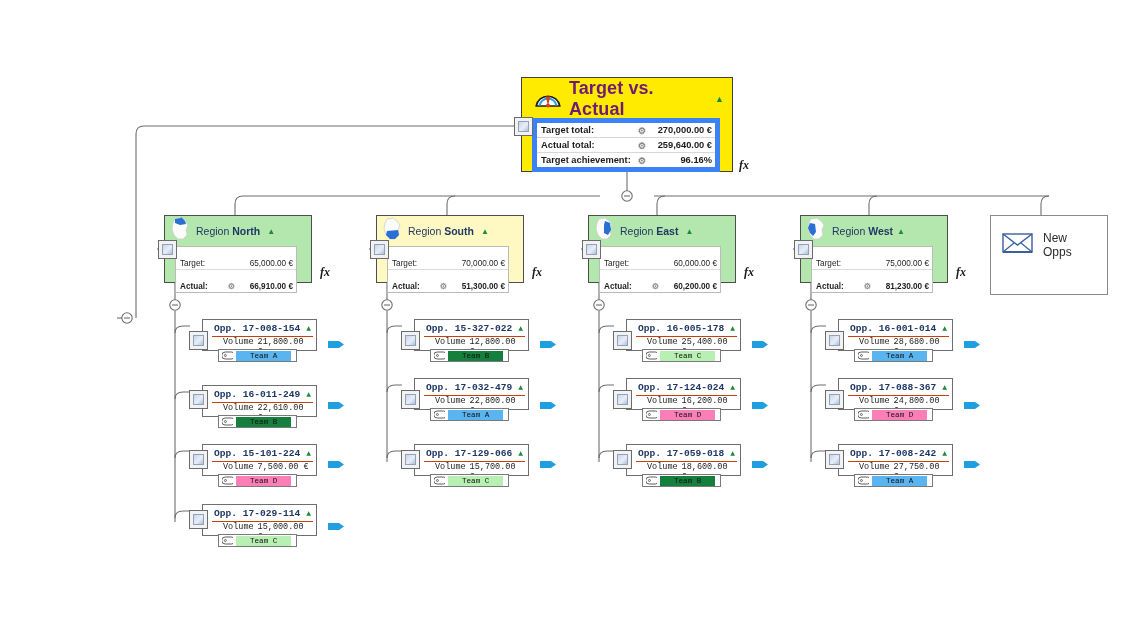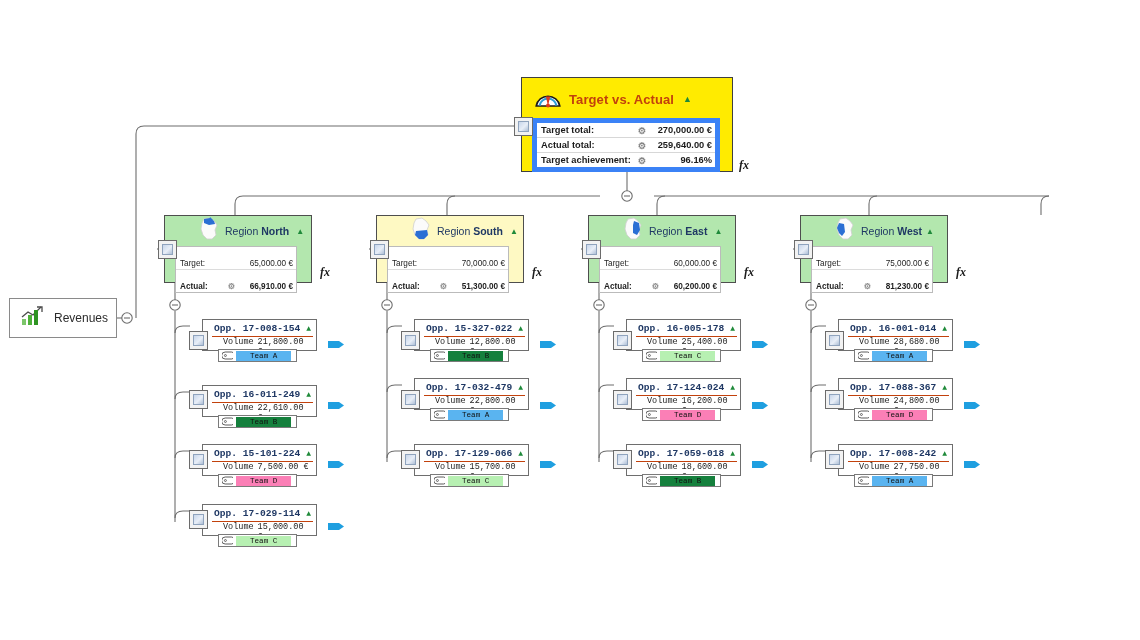--- a/index.html
+++ b/index.html
@@ -29,21 +29,21 @@
     left: 521px; top: 77px; width: 212px; height: 95px;
     background: #ffeb00;
     border: 1px solid #3f3f3f;
   }
   .kpi-title {
     display: flex; align-items: center; gap: 7px;
     padding: 6px 8px 3px 12px;
     height: 30px;
   }
   .kpi-title-text {
-    font-size: 13px; font-weight: bold; color: #c2410c;
+    font-size: 18px; font-weight: bold; color: #701a75;
     letter-spacing: .1px;
   }
   .kpi-rows {
     margin: 1px 12px 0 10px;
     background: #ffffff;
     border: 5px solid #3b82f6;
   }
   .kpi-row {
     display: flex; align-items: center;
     height: 14px;
@@ -58,21 +58,21 @@
 
   
   .region {
     width: 148px; height: 68px;
     border: 1px solid #4e4e4e;
   }
   .region.green { background: #b3e7ae; }
   .region.orange { background: #fef9c3; }
   .region-title {
     display: flex; align-items: center; gap: 3px;
-    height: 30px; padding-left: 31px;
+    height: 30px; padding-left: 2px;
   }
   .region-title-text {
     font-size: 10.5px; color: #1f3864; white-space: nowrap;
   }
   .region-title-text b { font-weight: bold; }
   .region-rows {
     margin: 0 14px 0 10px;
     background: #ffffff; border: 1px solid #bbbbbb;
   }
   .region-row {
@@ -371,35 +371,34 @@
         <span class="gear">⚙</span>
         <span class="val">81,230.00 €</span>
       </div>
     </div>
   </div>
   <div class="handle" style="left:794px;top:240px">
       <i></i>
     </div>
   <div class="fx" style="left:956px;top:265px">fx</div>
 
-
-  <div class="node plain revenues">
+  <div class="node plain newopps">
     <div class="plain-inner">
       <span>
-        <svg width="26" height="22" viewBox="0 0 26 22">
-          <path d="M2 12 L8 7 L13 10 L21 2" fill="none" stroke="#4b4b4b" stroke-width="1.3"></path>
-          <path d="M17 2 L22 2 L22 7" fill="none" stroke="#4b4b4b" stroke-width="1.3"></path>
-          <rect x="2" y="14" width="4" height="6" fill="#7cc66a"></rect>
-          <rect x="8" y="10" width="4" height="10" fill="#4fb03a"></rect>
-          <rect x="14" y="5" width="4" height="15" fill="#2e9422"></rect>
+        <svg width="34" height="25" viewBox="0 0 34 25">
+          <rect x="2" y="4" width="29" height="18" fill="#ffffff" stroke="#3a5fa0" stroke-width="1.4"></rect>
+          <path d="M2 4 L16.5 15 L31 4" fill="none" stroke="#3a5fa0" stroke-width="1.4"></path>
+          <path d="M2 22 L13 13 M31 22 L20 13" fill="none" stroke="#3a5fa0" stroke-width="1.2"></path>
+          <rect x="2" y="21" width="29" height="2" fill="#3a5fa0"></rect>
         </svg>
       </span>
-      <span class="plain-text">Revenues</span>
-    </div>
-  </div>
+      <span class="plain-text">New Opps</span>
+    </div>
+  </div>
+
 
   <div class="node opp" style="left:202px;top:319px">
     <div class="opp-box">
       <div class="opp-title">
         <span>Opp. 17-008-154</span>
         <span class="opp-caret" style="color:#1f8a3a;font-size:8px">▲</span>
       </div>
       <div class="opp-vol">
         <span>Volume</span>
         <span>21,800.00 €</span>

